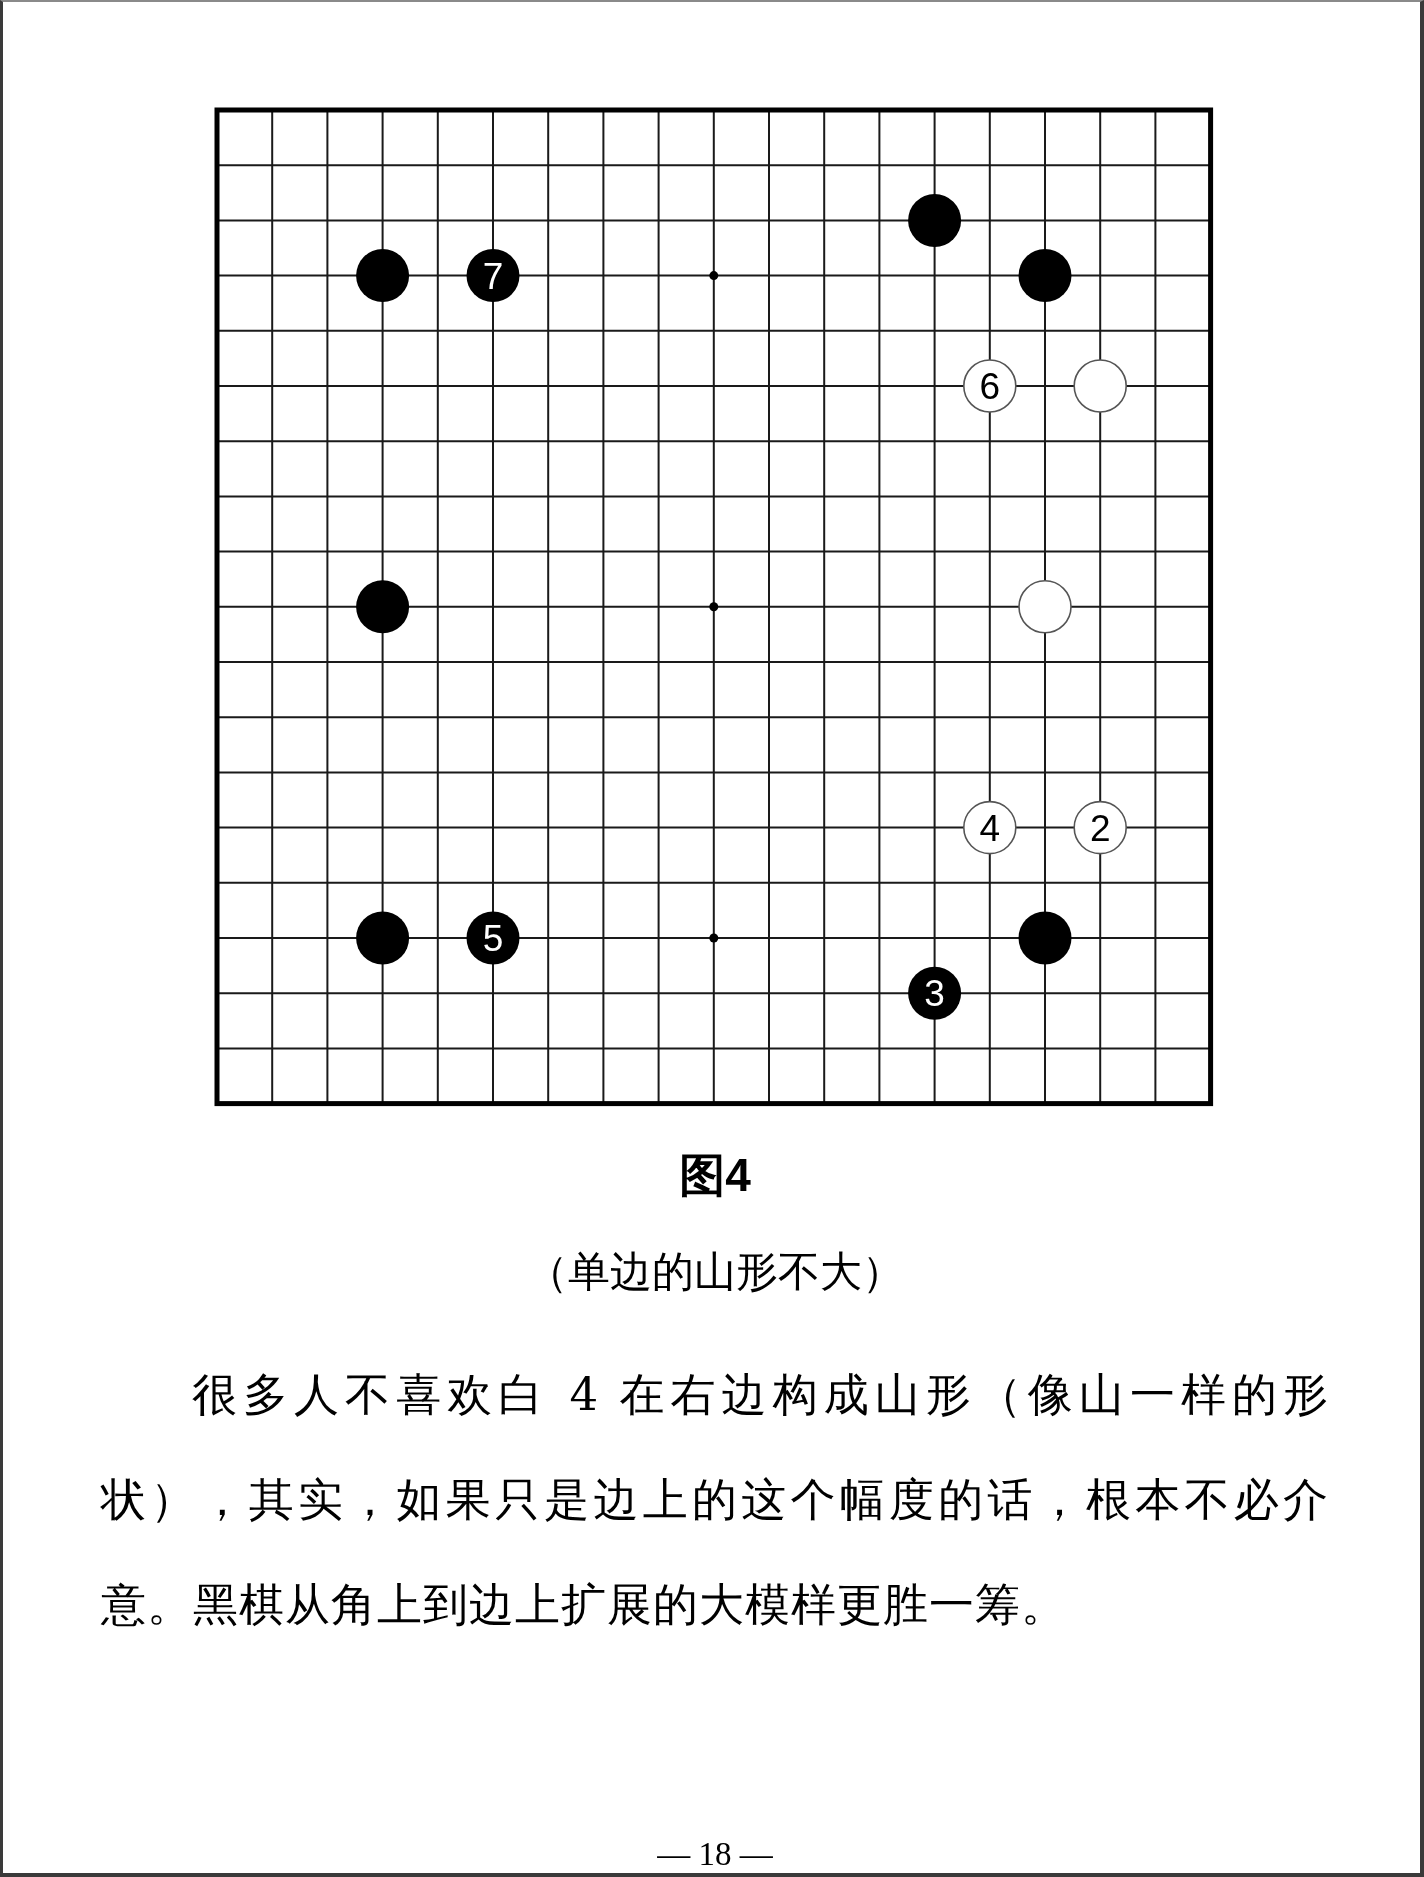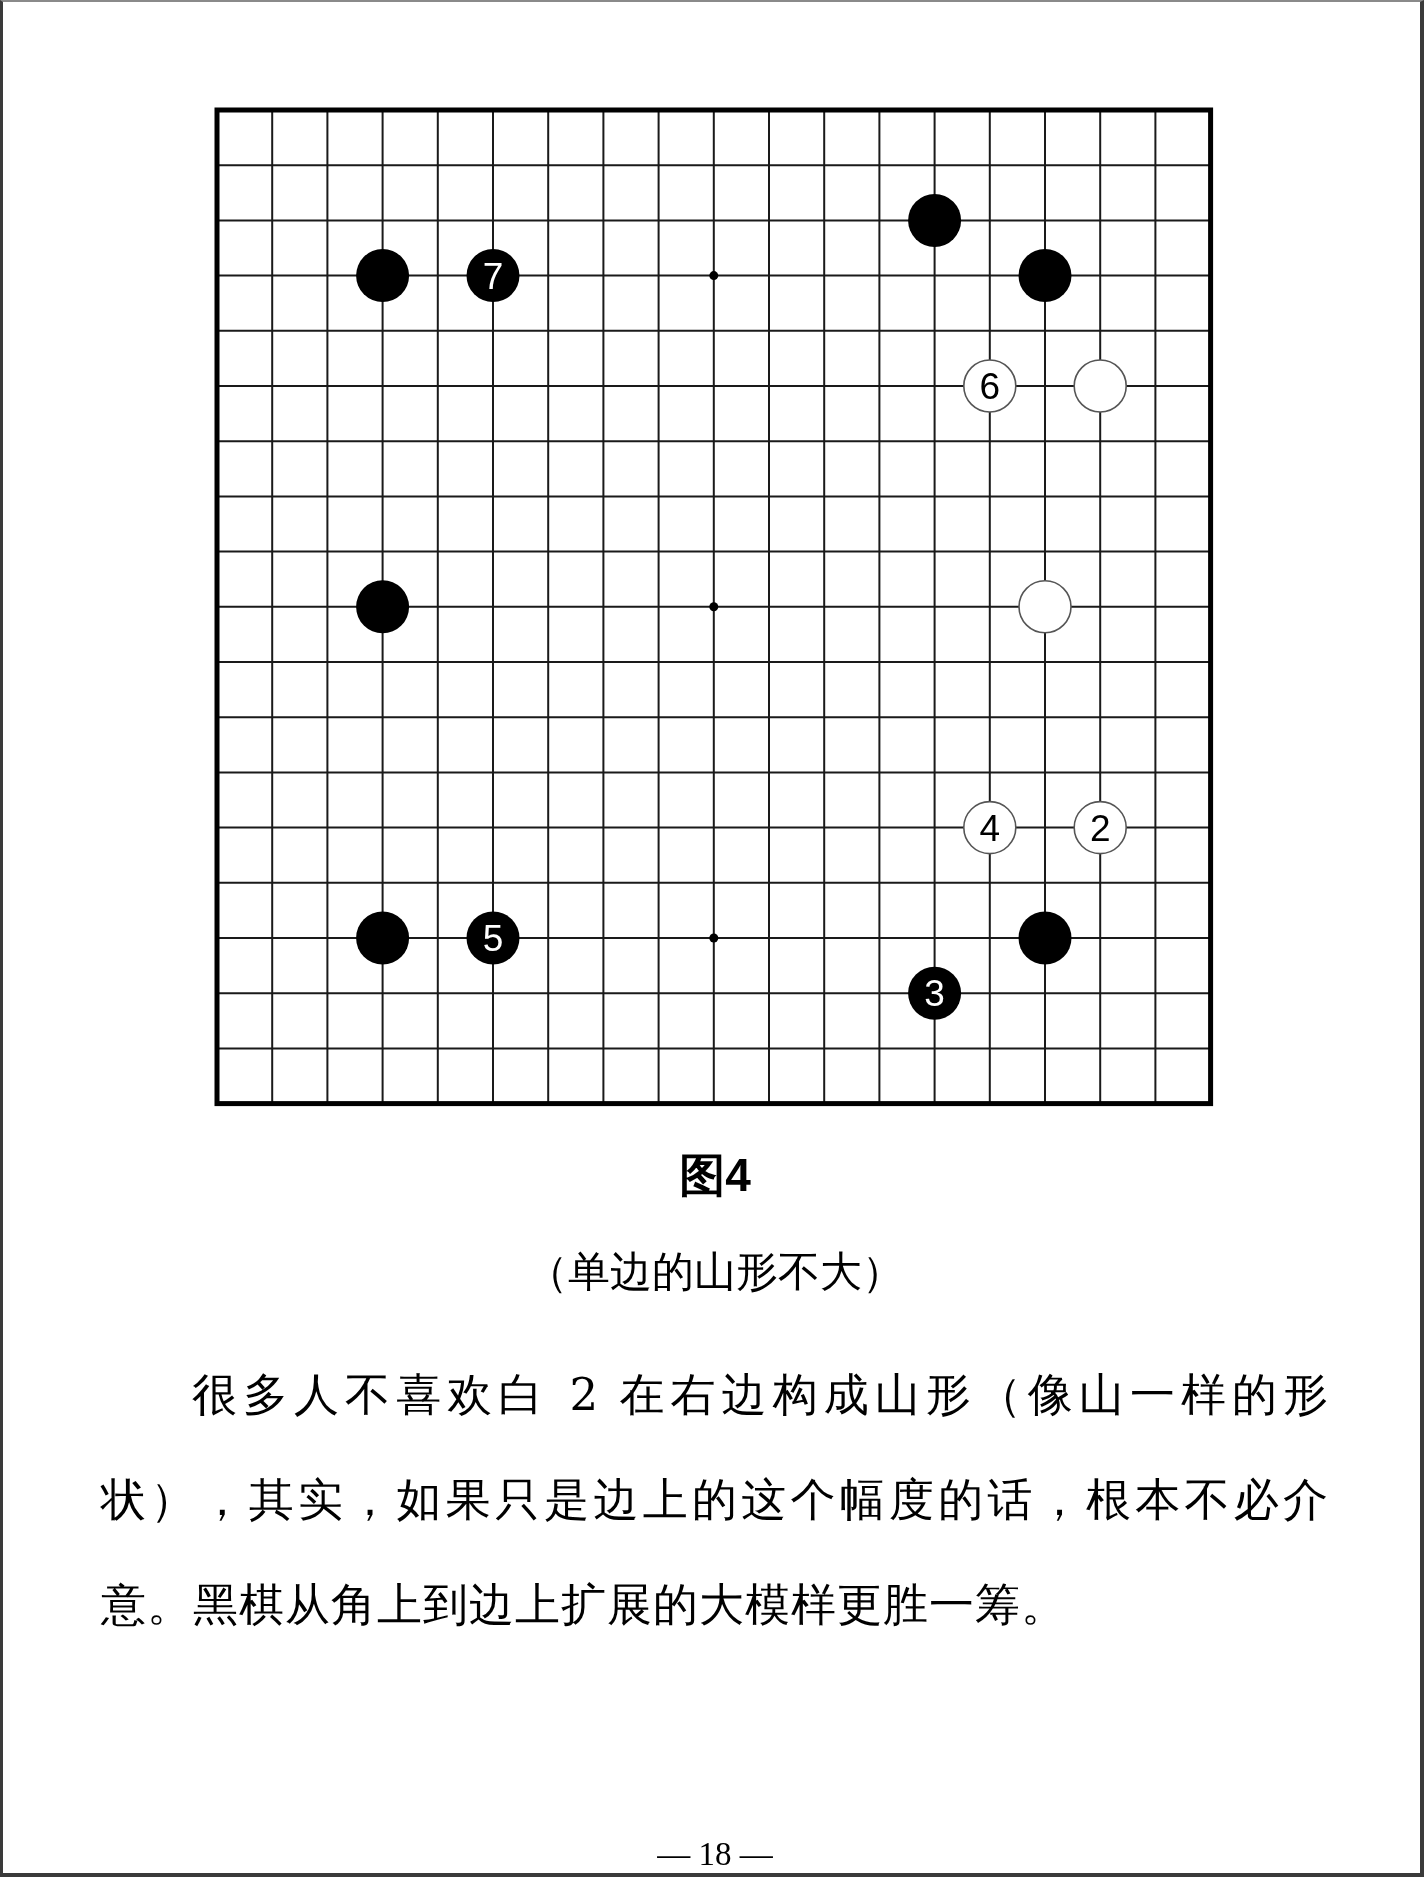--- a/index.html
+++ b/index.html
@@ -140,17 +140,17 @@
             <text x="722.6" y="901.2" text-anchor="middle" font-family="Liberation Sans, DejaVu Sans, sans-serif" font-size="37" fill="#fff">3</text>
           </g>
         </g>
       </svg>
   </div>
 
   <div class="fig-title">图4</div>
   <div class="fig-caption">（单边的山形不大）</div>
 
   <div class="body-text">
-    <p>很多人不喜欢白 2 在右边构成山形（像山一样的形状），其实，如果只是边上的这个幅度的话，根本不必介意。黑棋从角上到边上扩展的大模样更胜一筹。</p>
+    <p>很多人不喜欢白 4 在右边构成山形（像山一样的形状），其实，如果只是边上的这个幅度的话，根本不必介意。黑棋从角上到边上扩展的大模样更胜一筹。</p>
   </div>
 
   <div class="page-number">— 18 —</div>
 </div>
 
 </body></html>

